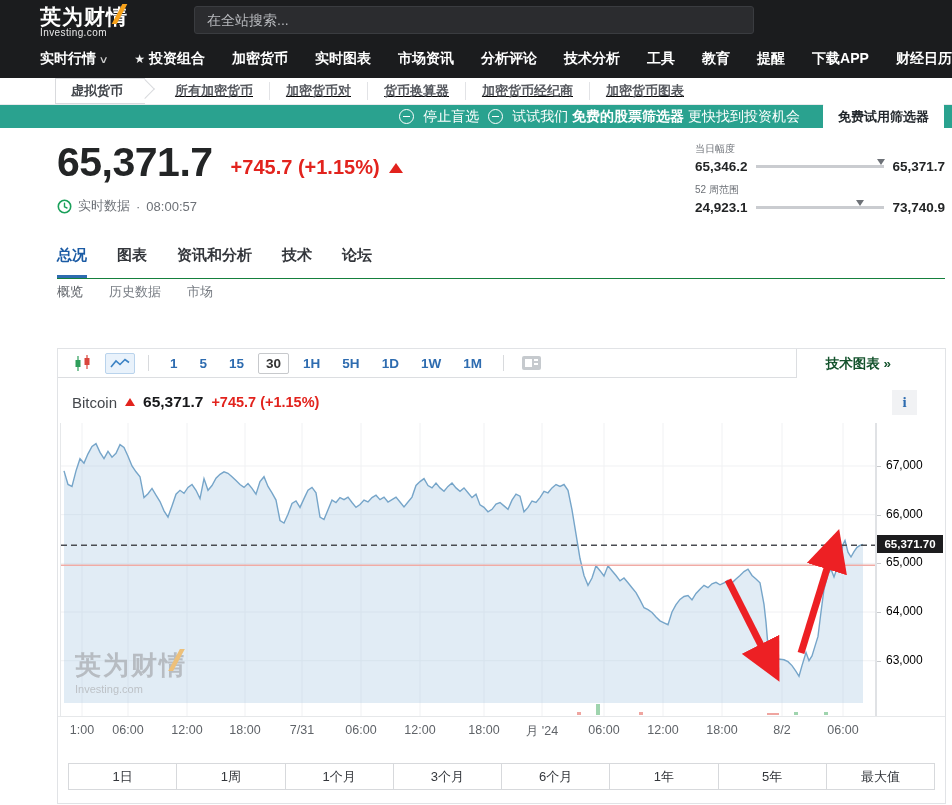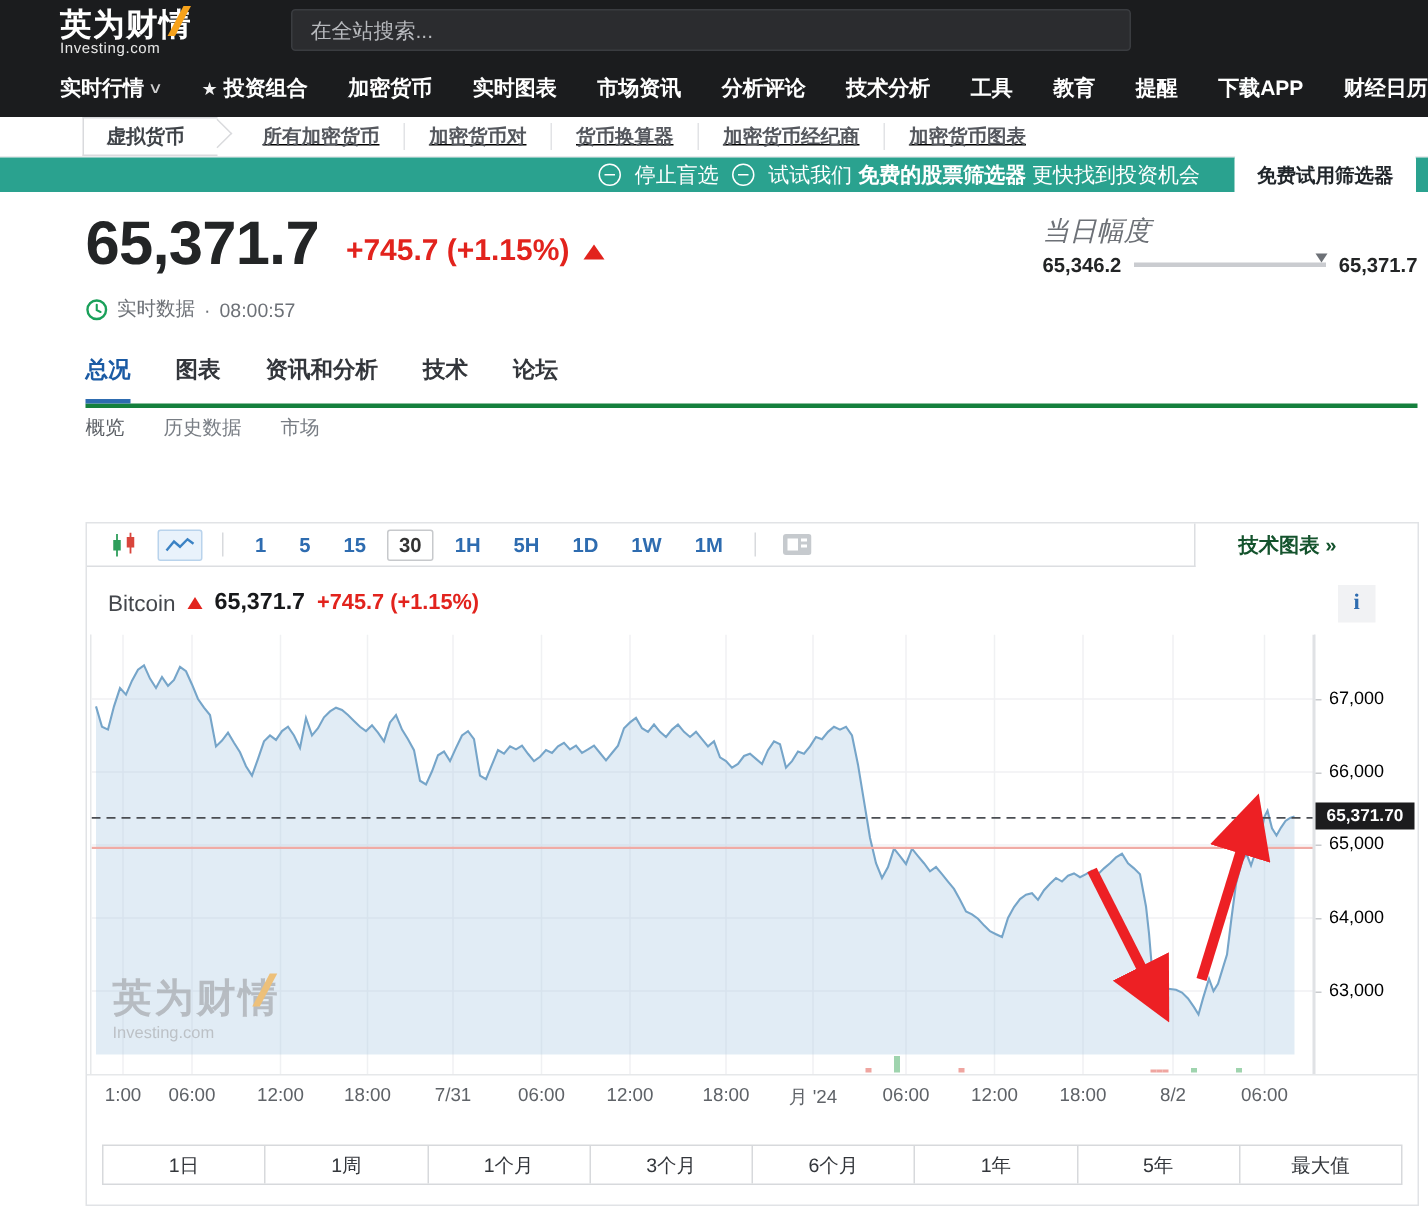--- a/index.html
+++ b/index.html
@@ -46,29 +46,29 @@
   
   .quote { display:flex; justify-content:space-between; padding:14px 6px 0 57px; }
   .q-row1 { display:flex; align-items:flex-end; gap:18px; }
   .q-price { font-size:41px; font-weight:bold; color:#232526; letter-spacing:-.5px; line-height:1; }
   .q-chg { font-size:20px; font-weight:bold; color:#e2231d; display:flex; align-items:center; gap:9px; padding-bottom:4px; }
   .up-tri { width:0; height:0; border-left:7px solid transparent; border-right:7px solid transparent;
     border-bottom:10px solid #e2231d; display:inline-block; }
   .q-row2 { margin-top:14px; display:flex; align-items:center; gap:6px; color:#6d7177; font-size:13px; }
   .q-ranges { width:250px; margin-right:1px; }
   .range { margin-bottom:9px; }
-  .r-label { font-size:18px; color:#6d7177; margin-bottom:3px;font-style:italic; }
+  .r-label { font-size:10px; color:#6d7177; margin-bottom:3px; }
   .r-row { display:flex; align-items:center; gap:8px; }
   .r-low,.r-high { font-size:13.5px; font-weight:bold; color:#232526; white-space:nowrap; }
   .r-bar { flex:1; height:3px; background:#caccd0; position:relative; }
   .r-marker { position:absolute; top:-6px; width:0; height:0; margin-left:-4px;
     border-left:4px solid transparent; border-right:4px solid transparent; border-top:6px solid #6d7177; }
 
   
-  .tabs-row { margin:22px 7px 0 57px; border-bottom:3px solid #15803d; display:flex; gap:30px; }
+  .tabs-row { margin:22px 7px 0 57px; border-bottom:1px solid #15803d; display:flex; gap:30px; }
   .tab { font-size:15px; font-weight:bold; color:#33363b; padding-bottom:10px; cursor:pointer; }
   .tab.active { color:#1b5ba4; border-bottom:3px solid #2e6cb0; }
   .subtabs { margin:4px 0 0 57px; display:flex; gap:26px; }
   .subtab { font-size:13px; color:#787d84; cursor:pointer; }
   .subtab.active { color:#5a5e64; }
 
   
   .chart-card { position:absolute; left:57px; top:348px; width:889px; border:1px solid #e1e3e6; background:#fff; }
   .tb-row { display:flex; align-items:stretch; height:29px; }
   .tb-box { width:739px; border-right:1px solid #dcdee1; border-bottom:1px solid #dcdee1;
@@ -208,20 +208,30 @@
     </div>
     <div class="q-ranges">
       <div class="range">
         <div class="r-label">当日幅度</div>
         <div class="r-row">
           <span class="r-low">65,346.2</span>
           <span class="r-bar">
               <i class="r-marker" id="mk-day" style="left: 97%;"></i>
             </span>
           <span class="r-high">65,371.7</span>
+        </div>
+      </div>
+      <div class="range">
+        <div class="r-label">52 周范围</div>
+        <div class="r-row">
+          <span class="r-low">24,923.1</span>
+          <span class="r-bar">
+              <i class="r-marker" id="mk-wk" style="left: 81%;"></i>
+            </span>
+          <span class="r-high">73,740.9</span>
         </div>
       </div>
     </div>
   </section>
 
   <div class="tabs-row" id="tabs">
       <span class="tab active">总况</span>
       <span class="tab">图表</span>
       <span class="tab">资讯和分析</span>
       <span class="tab">技术</span>

